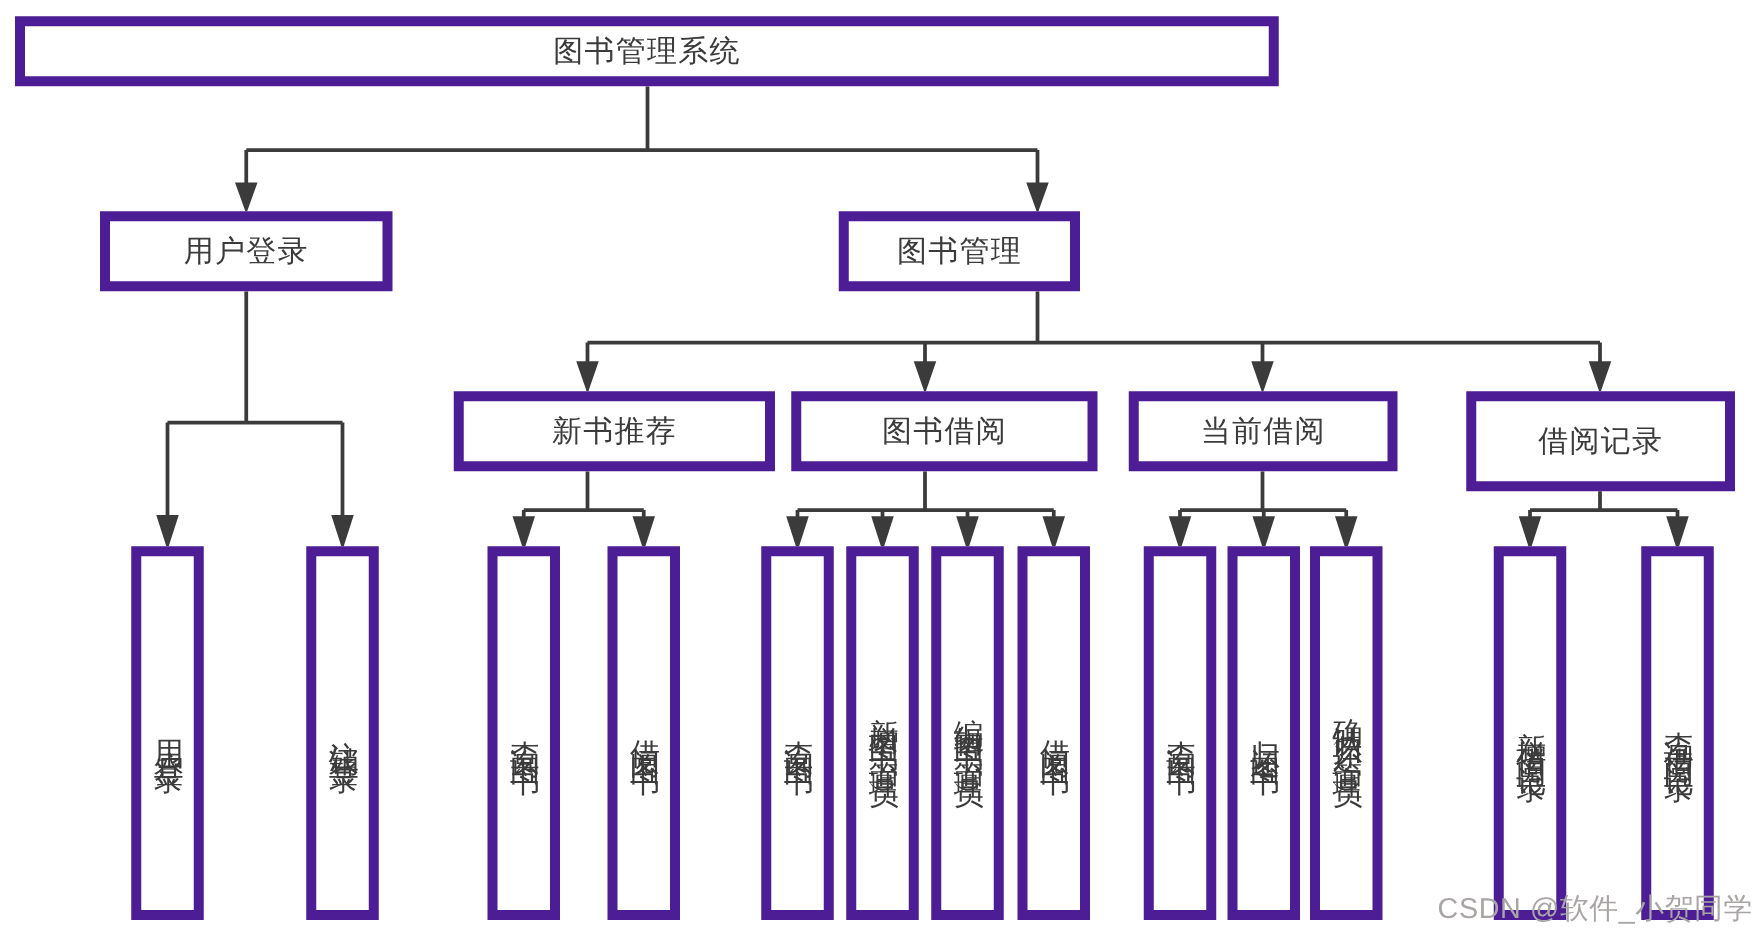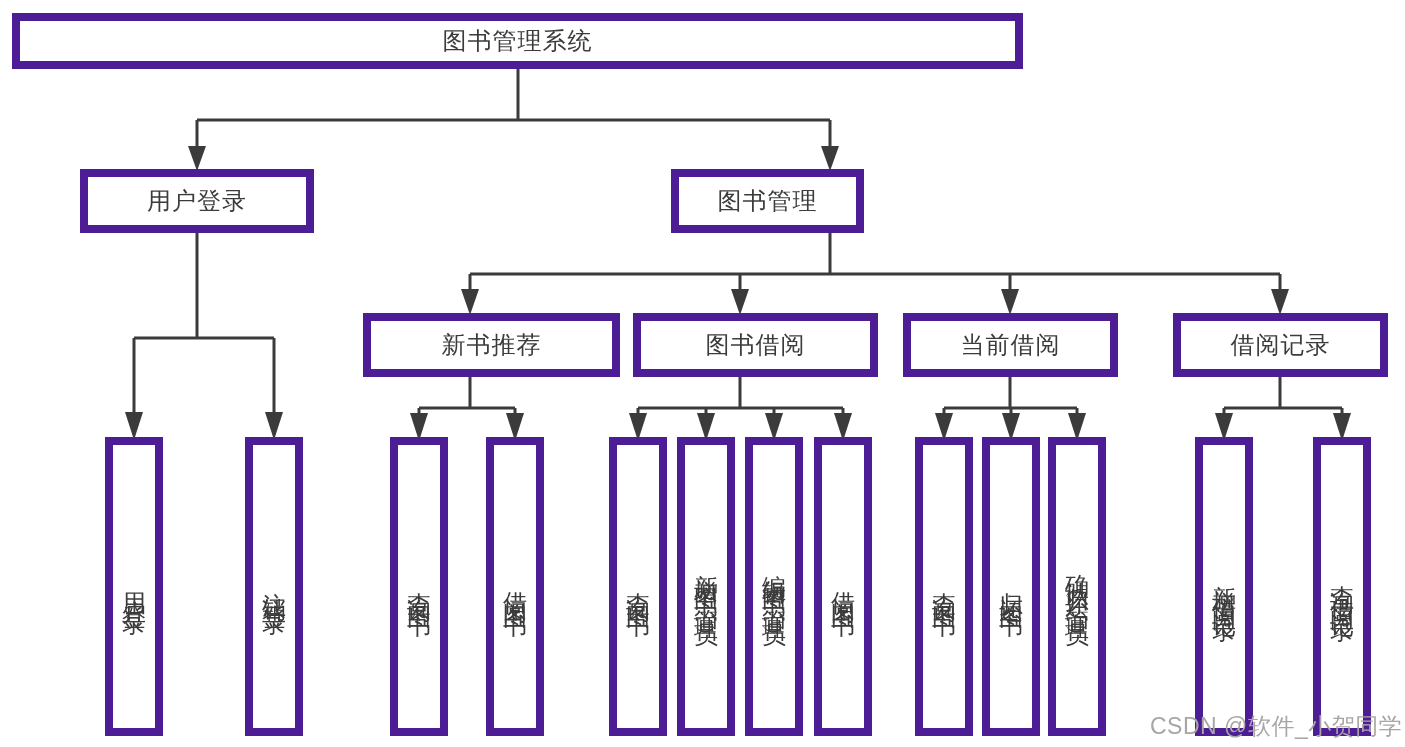--- a/index.html
+++ b/index.html
@@ -69,21 +69,21 @@
   </svg>
 
   <div class="node h" style="left:12px;top:13px;width:1011px;height:56px">图书管理系统</div>
 
   <div class="node h" style="left:80px;top:169px;width:234px;height:64px">用户登录</div>
   <div class="node h" style="left:671px;top:169px;width:193px;height:64px">图书管理</div>
 
   <div class="node h" style="left:363px;top:313px;width:257px;height:64px">新书推荐</div>
   <div class="node h" style="left:633px;top:313px;width:245px;height:64px">图书借阅</div>
   <div class="node h" style="left:903px;top:313px;width:215px;height:64px">当前借阅</div>
-  <div class="node h" style="left:1173px;top:313px;width:215px;height:64px">借阅记录</div>
+  <div class="node h" style="left:1173px;top:313px;width:215px;height:80px">借阅记录</div>
 
   <div class="node v" style="left:105px;top:437px;width:58px;height:299px">用户登录</div>
   <div class="node v" style="left:245px;top:437px;width:58px;height:299px">注销登录</div>
   <div class="node v" style="left:390px;top:437px;width:58px;height:299px">查询图书</div>
   <div class="node v" style="left:486px;top:437px;width:58px;height:299px">借阅图书</div>
   <div class="node v" style="left:609px;top:437px;width:58px;height:299px">查询图书</div>
   <div class="node v" style="left:677px;top:437px;width:58px;height:299px">新增图书（管理员）</div>
   <div class="node v" style="left:745px;top:437px;width:58px;height:299px">编辑图书（管理员）</div>
   <div class="node v" style="left:814px;top:437px;width:58px;height:299px">借阅图书</div>
   <div class="node v" style="left:915px;top:437px;width:58px;height:299px">查询图书</div>

